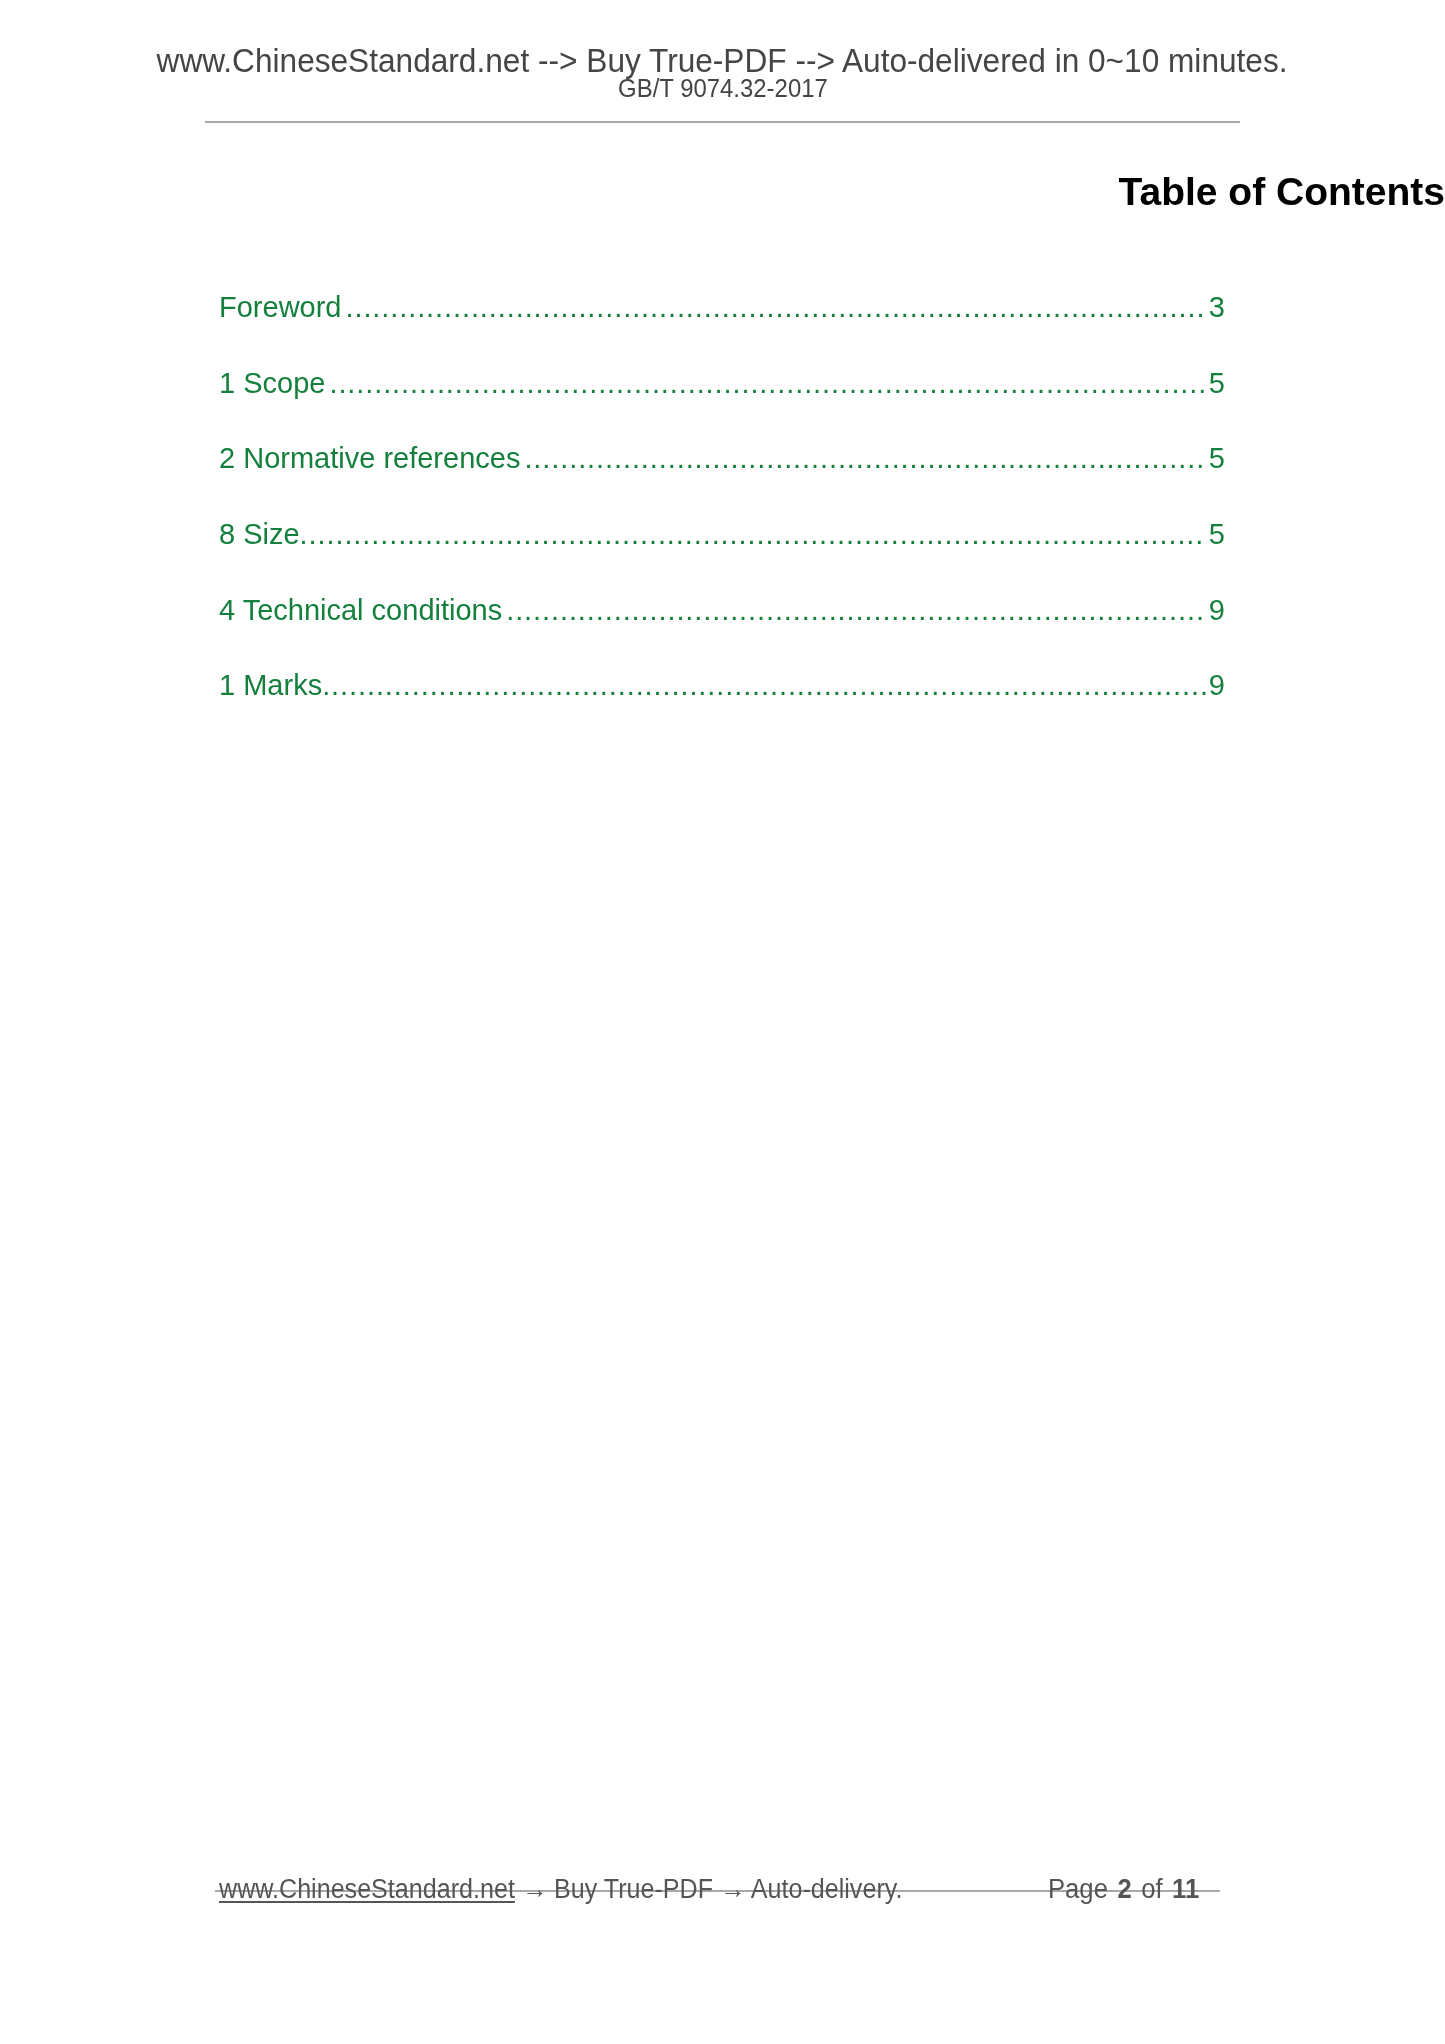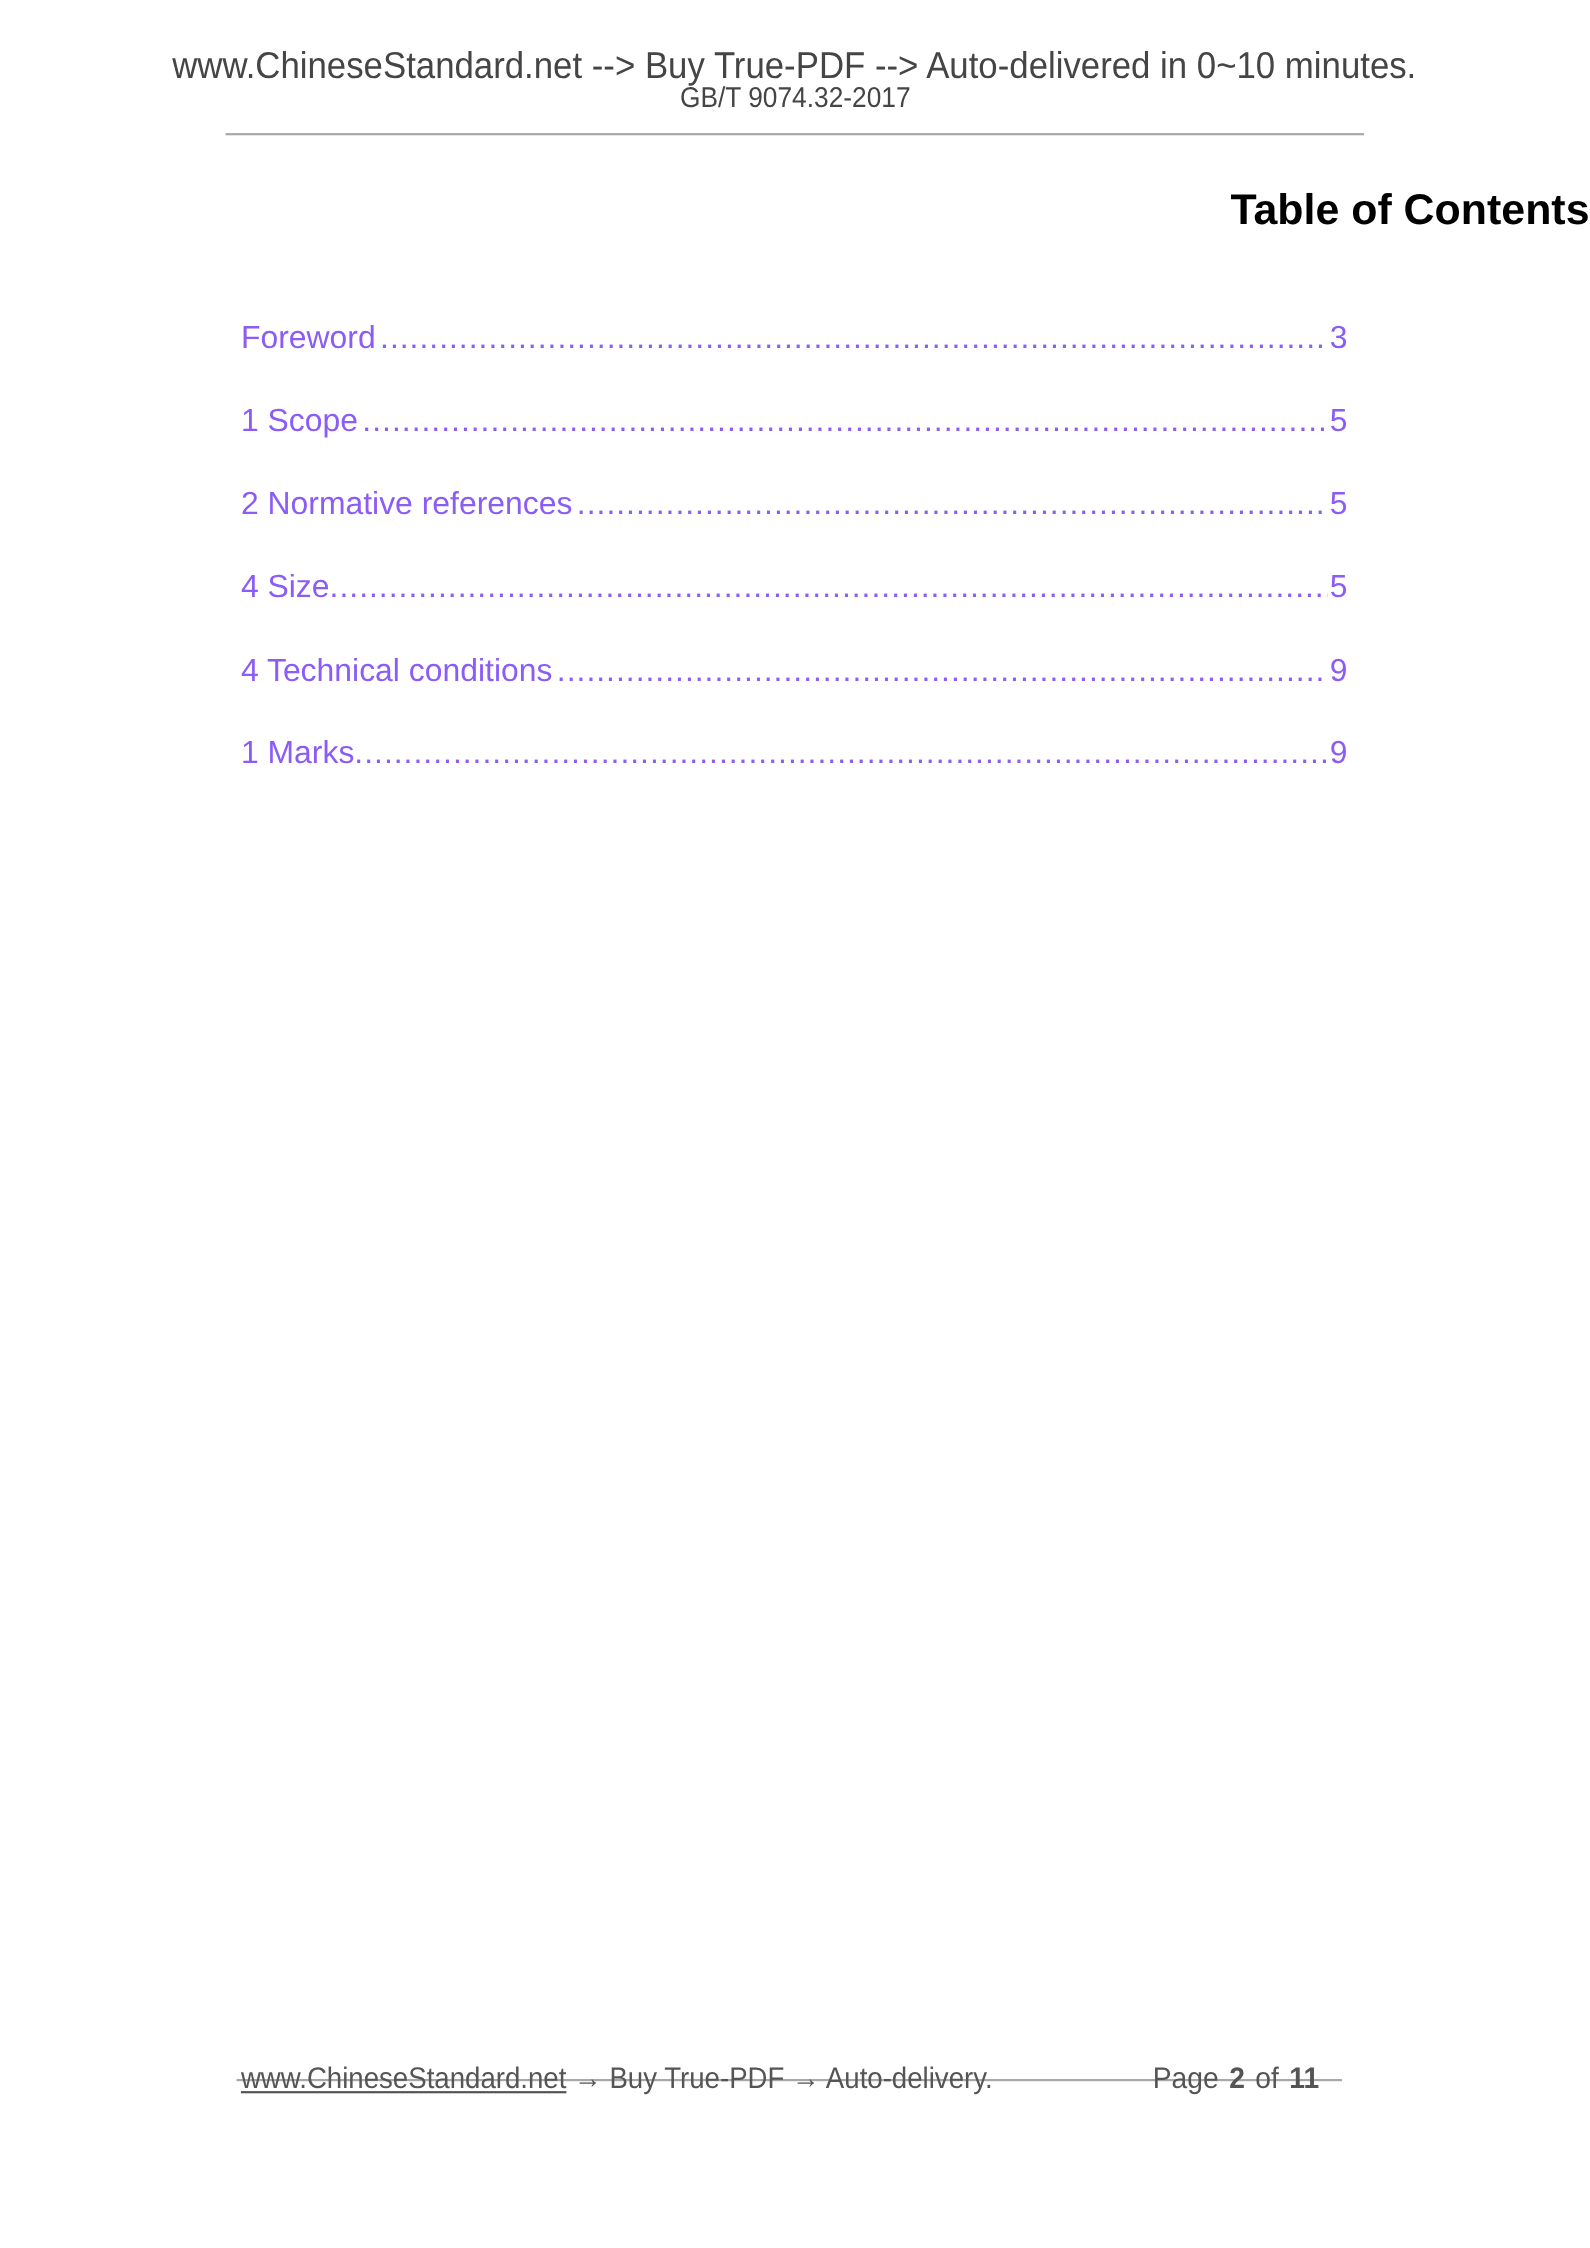--- a/index.html
+++ b/index.html
@@ -73,21 +73,21 @@
     margin: 0;
     padding: 0;
     list-style: none;
   }
   .toc-row {
     display: flex;
     align-items: baseline;
     height: 75.7px;
     font-size: 29px;
     line-height: 36px;
-    color: #8b5cf6;
+    color: #15803d;
     white-space: nowrap;
     overflow: hidden;
   }
   .toc-label {
     flex: 0 0 auto;
   }
   .toc-leader {
     flex: 1 1 auto;
     overflow: hidden;
     white-space: nowrap;
@@ -173,21 +173,21 @@
     <span class="toc-label">1 Scope</span>
     <span class="toc-leader"></span>
     <span class="toc-page">5</span>
   </li>
   <li class="toc-row">
     <span class="toc-label">2 Normative references</span>
     <span class="toc-leader"></span>
     <span class="toc-page">5</span>
   </li>
   <li class="toc-row">
-    <span class="toc-label">4 Size</span>
+    <span class="toc-label">8 Size</span>
     <span class="toc-leader" style="margin-left:0;"></span>
     <span class="toc-page">5</span>
   </li>
   <li class="toc-row">
     <span class="toc-label">4 Technical conditions</span>
     <span class="toc-leader"></span>
     <span class="toc-page">9</span>
   </li>
   <li class="toc-row">
     <span class="toc-label">1 Marks</span>

